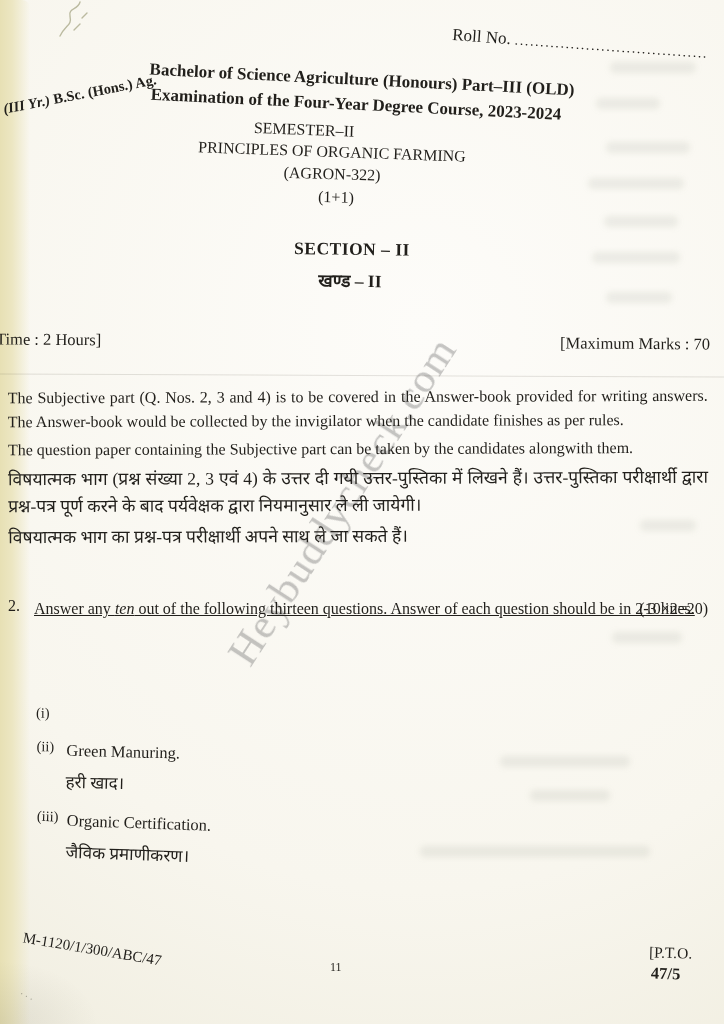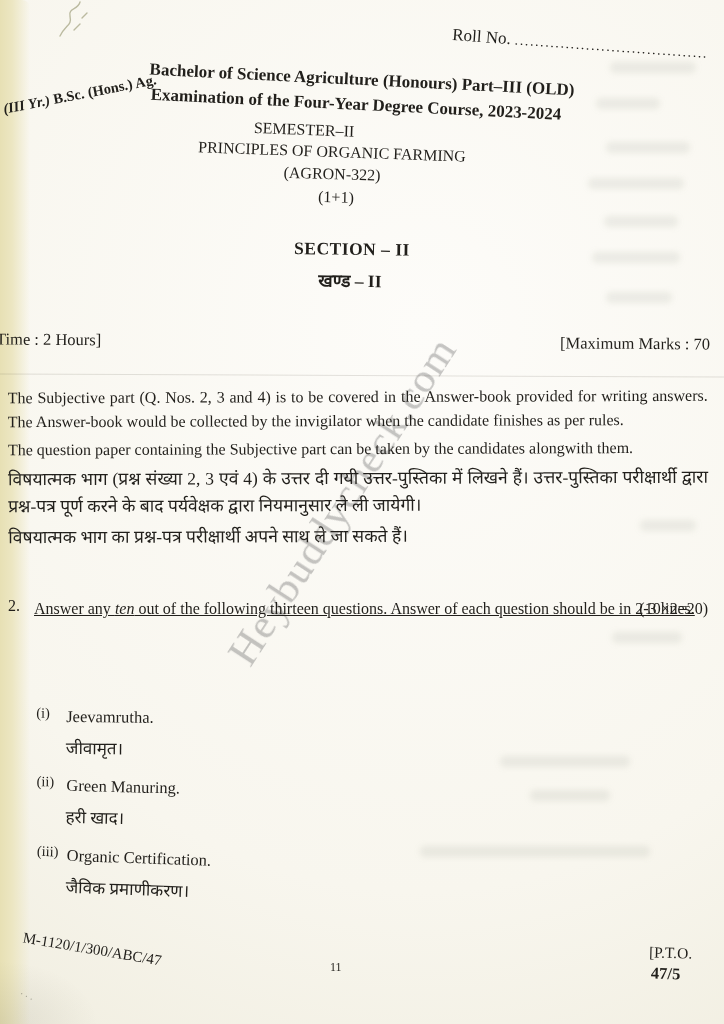--- a/index.html
+++ b/index.html
@@ -158,24 +158,20 @@
   <div class="abs q2">
     <div class="q2-row">
       <span class="q2-num">2.</span>
       <span class="q2-body"><span>Answer any </span><span class="it">ten</span><span> out of the following thirteen questions. Answer of each question should be in 2-3 lines.</span><span class="q2-marks">(10×2=20)</span></span>
     </div>
   </div>
 
   <div class="abs items">
     <div class="item rot-a">
       <span class="num">(i)</span>
-      <span>
-        <div class="en">Jeevamrutha.</div>
-        <div class="hi">जीवामृत।</div>
-      </span>
     </div>
     <div class="item rot-b">
       <span class="num">(ii)</span>
       <span>
         <div class="en">Green Manuring.</div>
         <div class="hi">हरी खाद।</div>
       </span>
     </div>
     <div class="item rot-c">
       <span class="num">(iii)</span>

